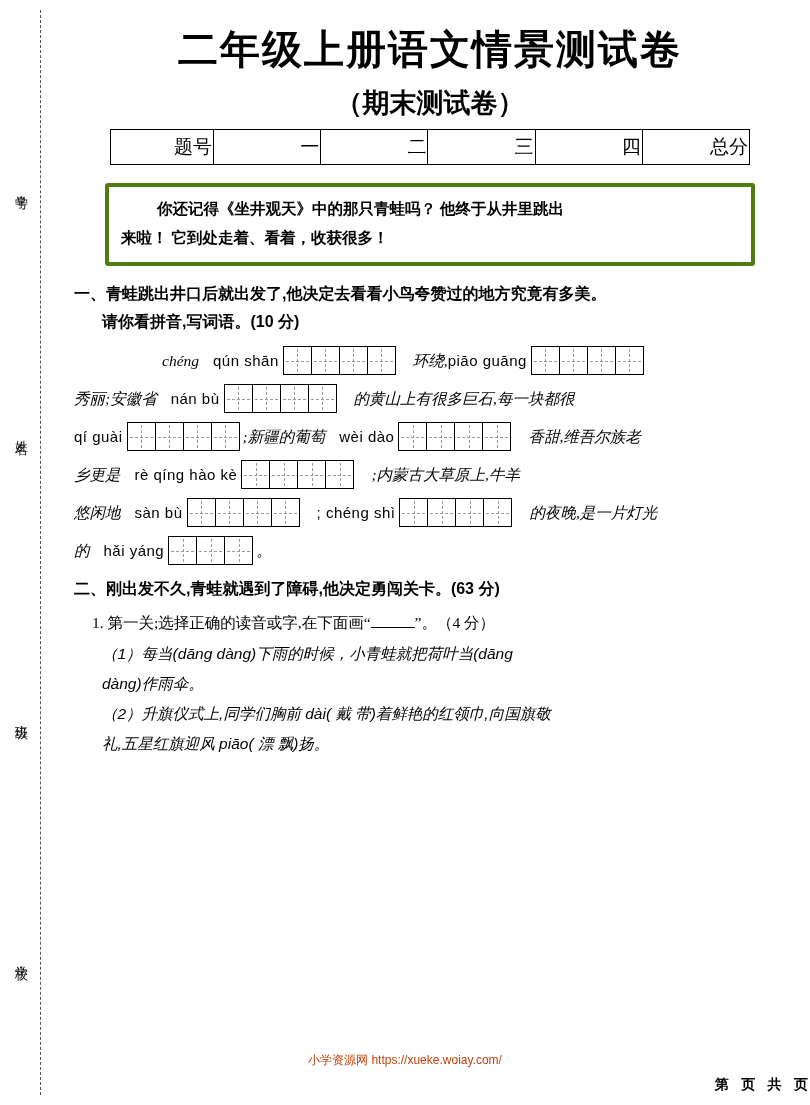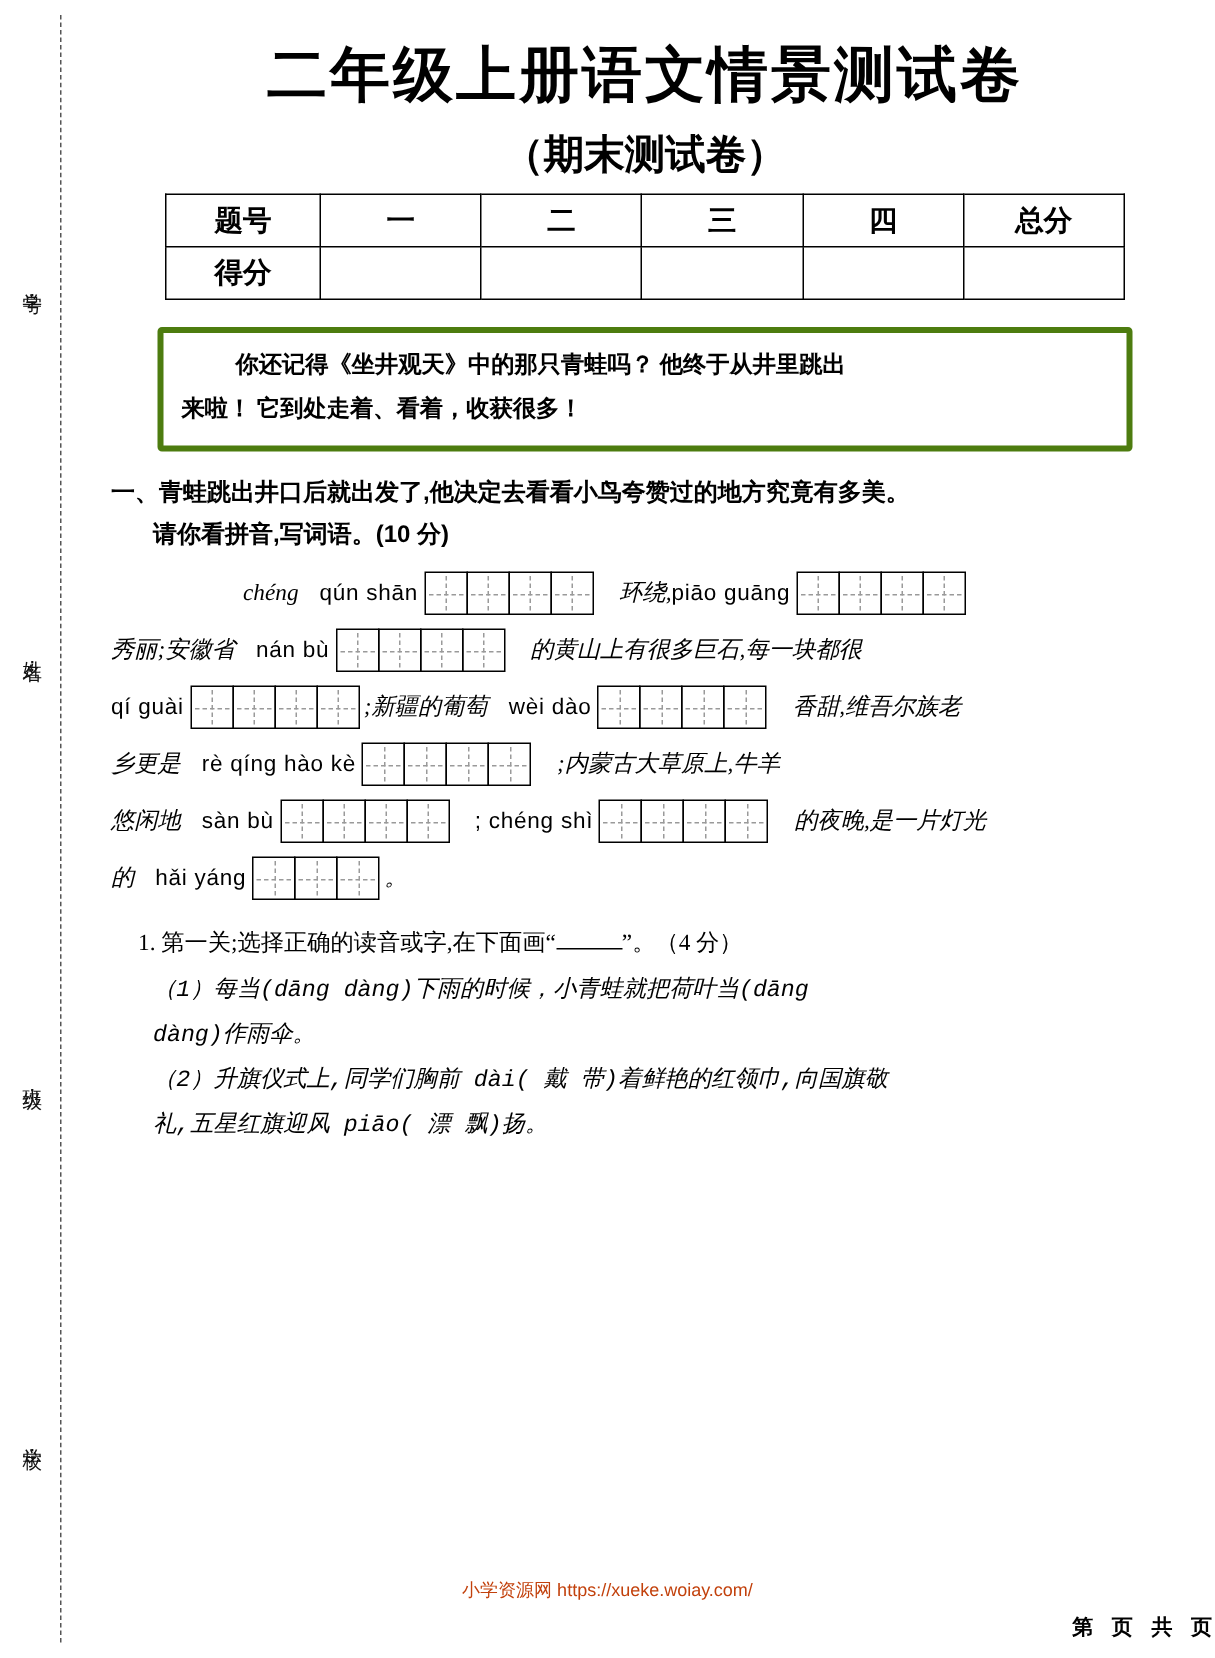--- a/index.html
+++ b/index.html
@@ -87,23 +87,23 @@
   
   table.score {
     border-collapse: collapse;
     margin: 8px auto 0 auto;
     width: 640px;
     table-layout: fixed;
   }
   table.score td {
     border: 1px solid #000;
     height: 32px;
-    text-align: center;
+    text-align: right;
     font-size: 19px;
-    font-weight: bold;
+    font-weight: normal;
     font-family: "Liberation Serif", serif;
   }
   table.score td.hd { width: 100px; }
 
   
   .quote-box {
     margin: 18px auto 0 auto;
     width: 618px;
     border: 4px solid #4d7c0f;
     border-radius: 3px;
@@ -181,21 +181,21 @@
   }
   .sec2 .item {
     font-size: 15.5px;
     font-family: "Liberation Serif", serif;
     line-height: 1.95;
     margin-top: 8px;
     padding-left: 18px;
   }
   .sec2 .sub {
     font-size: 15.5px;
-    font-family: Liberation Mono, monospace;
+    font-family: Liberation Sans, sans-serif;
     font-style: italic;
     line-height: 1.95;
     padding-left: 28px;
   }
   .ul-blank { display:inline-block; width: 44px; border-bottom: 1px solid #000; }
 
   
   .watermark {
     position: absolute;
     left: 0; right: 0;
@@ -237,28 +237,20 @@
     <table class="score">
       <tbody>
           <tr>
         <td class="hd">题号</td>
         <td>一</td>
         <td>二</td>
         <td>三</td>
         <td>四</td>
         <td>总分</td>
       </tr>
-      <tr>
-        <td class="hd">得分</td>
-        <td></td>
-        <td></td>
-        <td></td>
-        <td></td>
-        <td></td>
-      </tr>
     </tbody>
       </table>
 
     <div class="quote-box">
       <div class="l1">你还记得《坐井观天》中的那只青蛙吗？ 他终于从井里跳出</div>
       <div>来啦！ 它到处走着、看着，收获很多！</div>
     </div>
 
     <div class="q-block">
       <div class="q-head">
@@ -370,20 +362,21 @@
             <span class="cell"></span>
             <span class="cell"></span>
           </span>
           <span class="txt">。</span>
         </div>
 
       </div>
     </div>
 
     <div class="sec2">
+      <div class="head">二、刚出发不久,青蛙就遇到了障碍,他决定勇闯关卡。(63 分)</div>
       <div class="item">
         <span>1. 第一关;选择正确的读音或字,在下面画“</span><span class="ul-blank"></span><span>”。（4 分）</span>
       </div>
       <div class="sub">（1）每当(dāng   dàng)下雨的时候，小青蛙就把荷叶当(dāng</div>
       <div class="sub">dàng)作雨伞。</div>
       <div class="sub">（2）升旗仪式上,同学们胸前 dài( 戴    带)着鲜艳的红领巾,向国旗敬</div>
       <div class="sub">礼,五星红旗迎风 piāo( 漂    飘)扬。</div>
     </div>
 
   </div>

